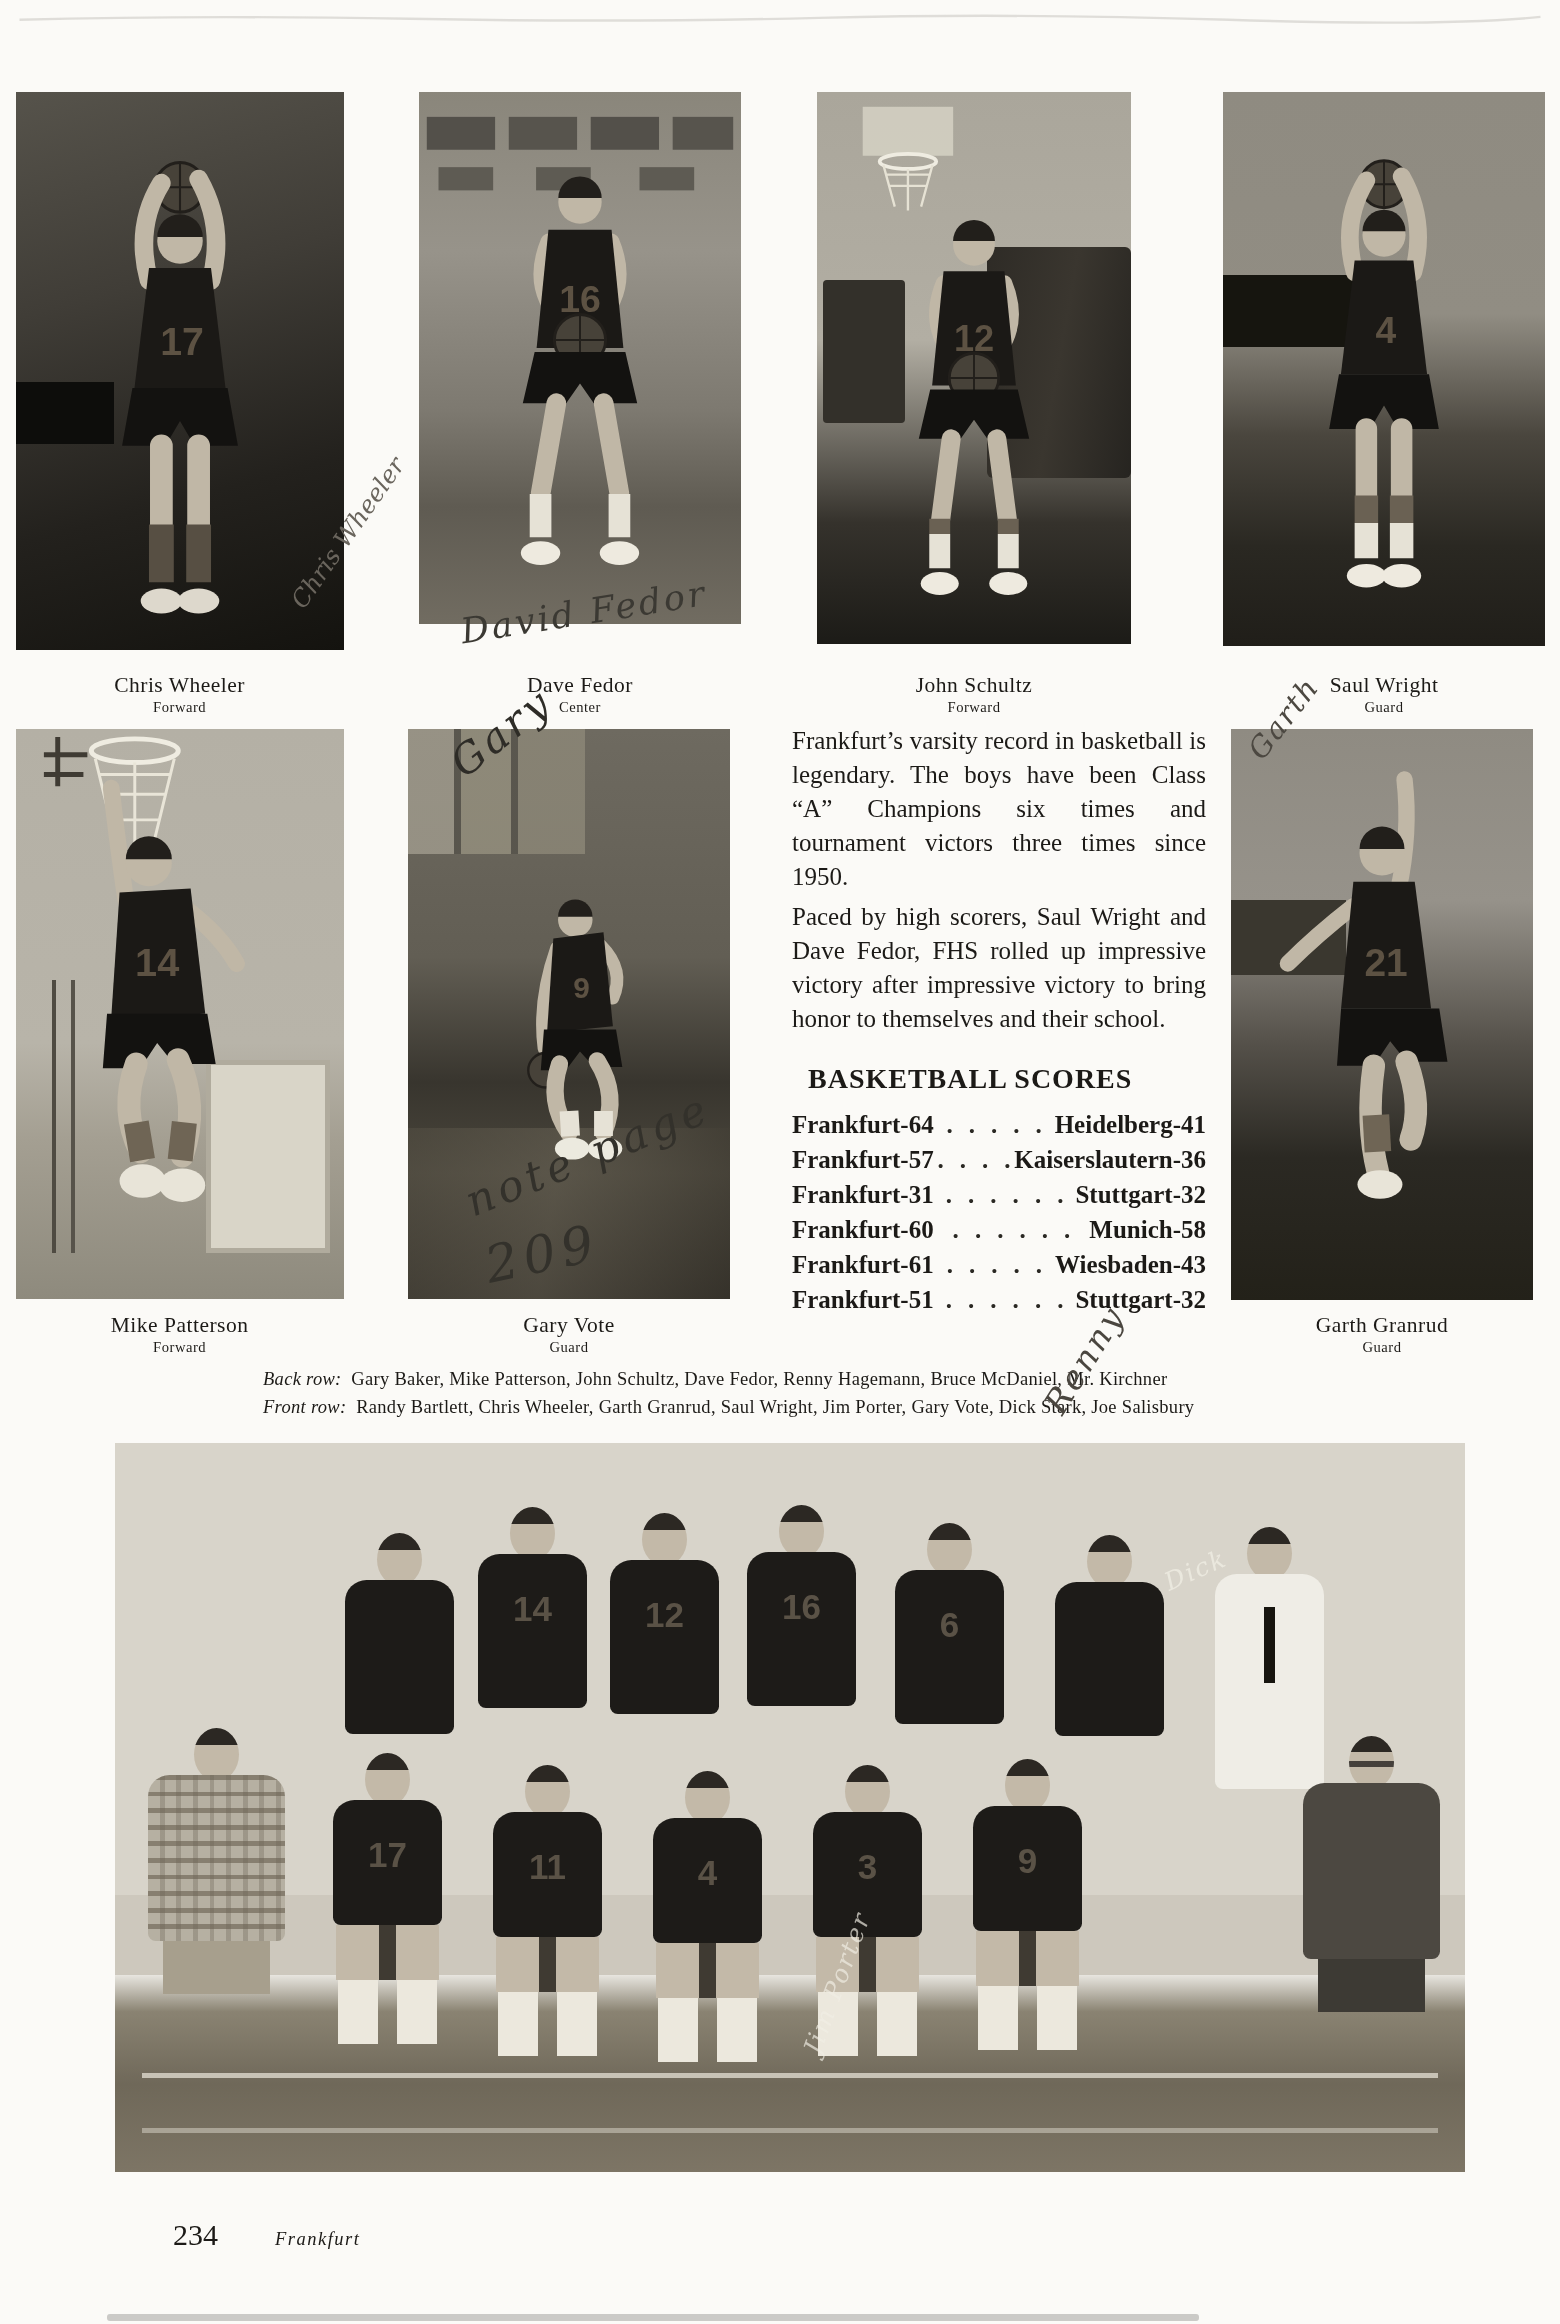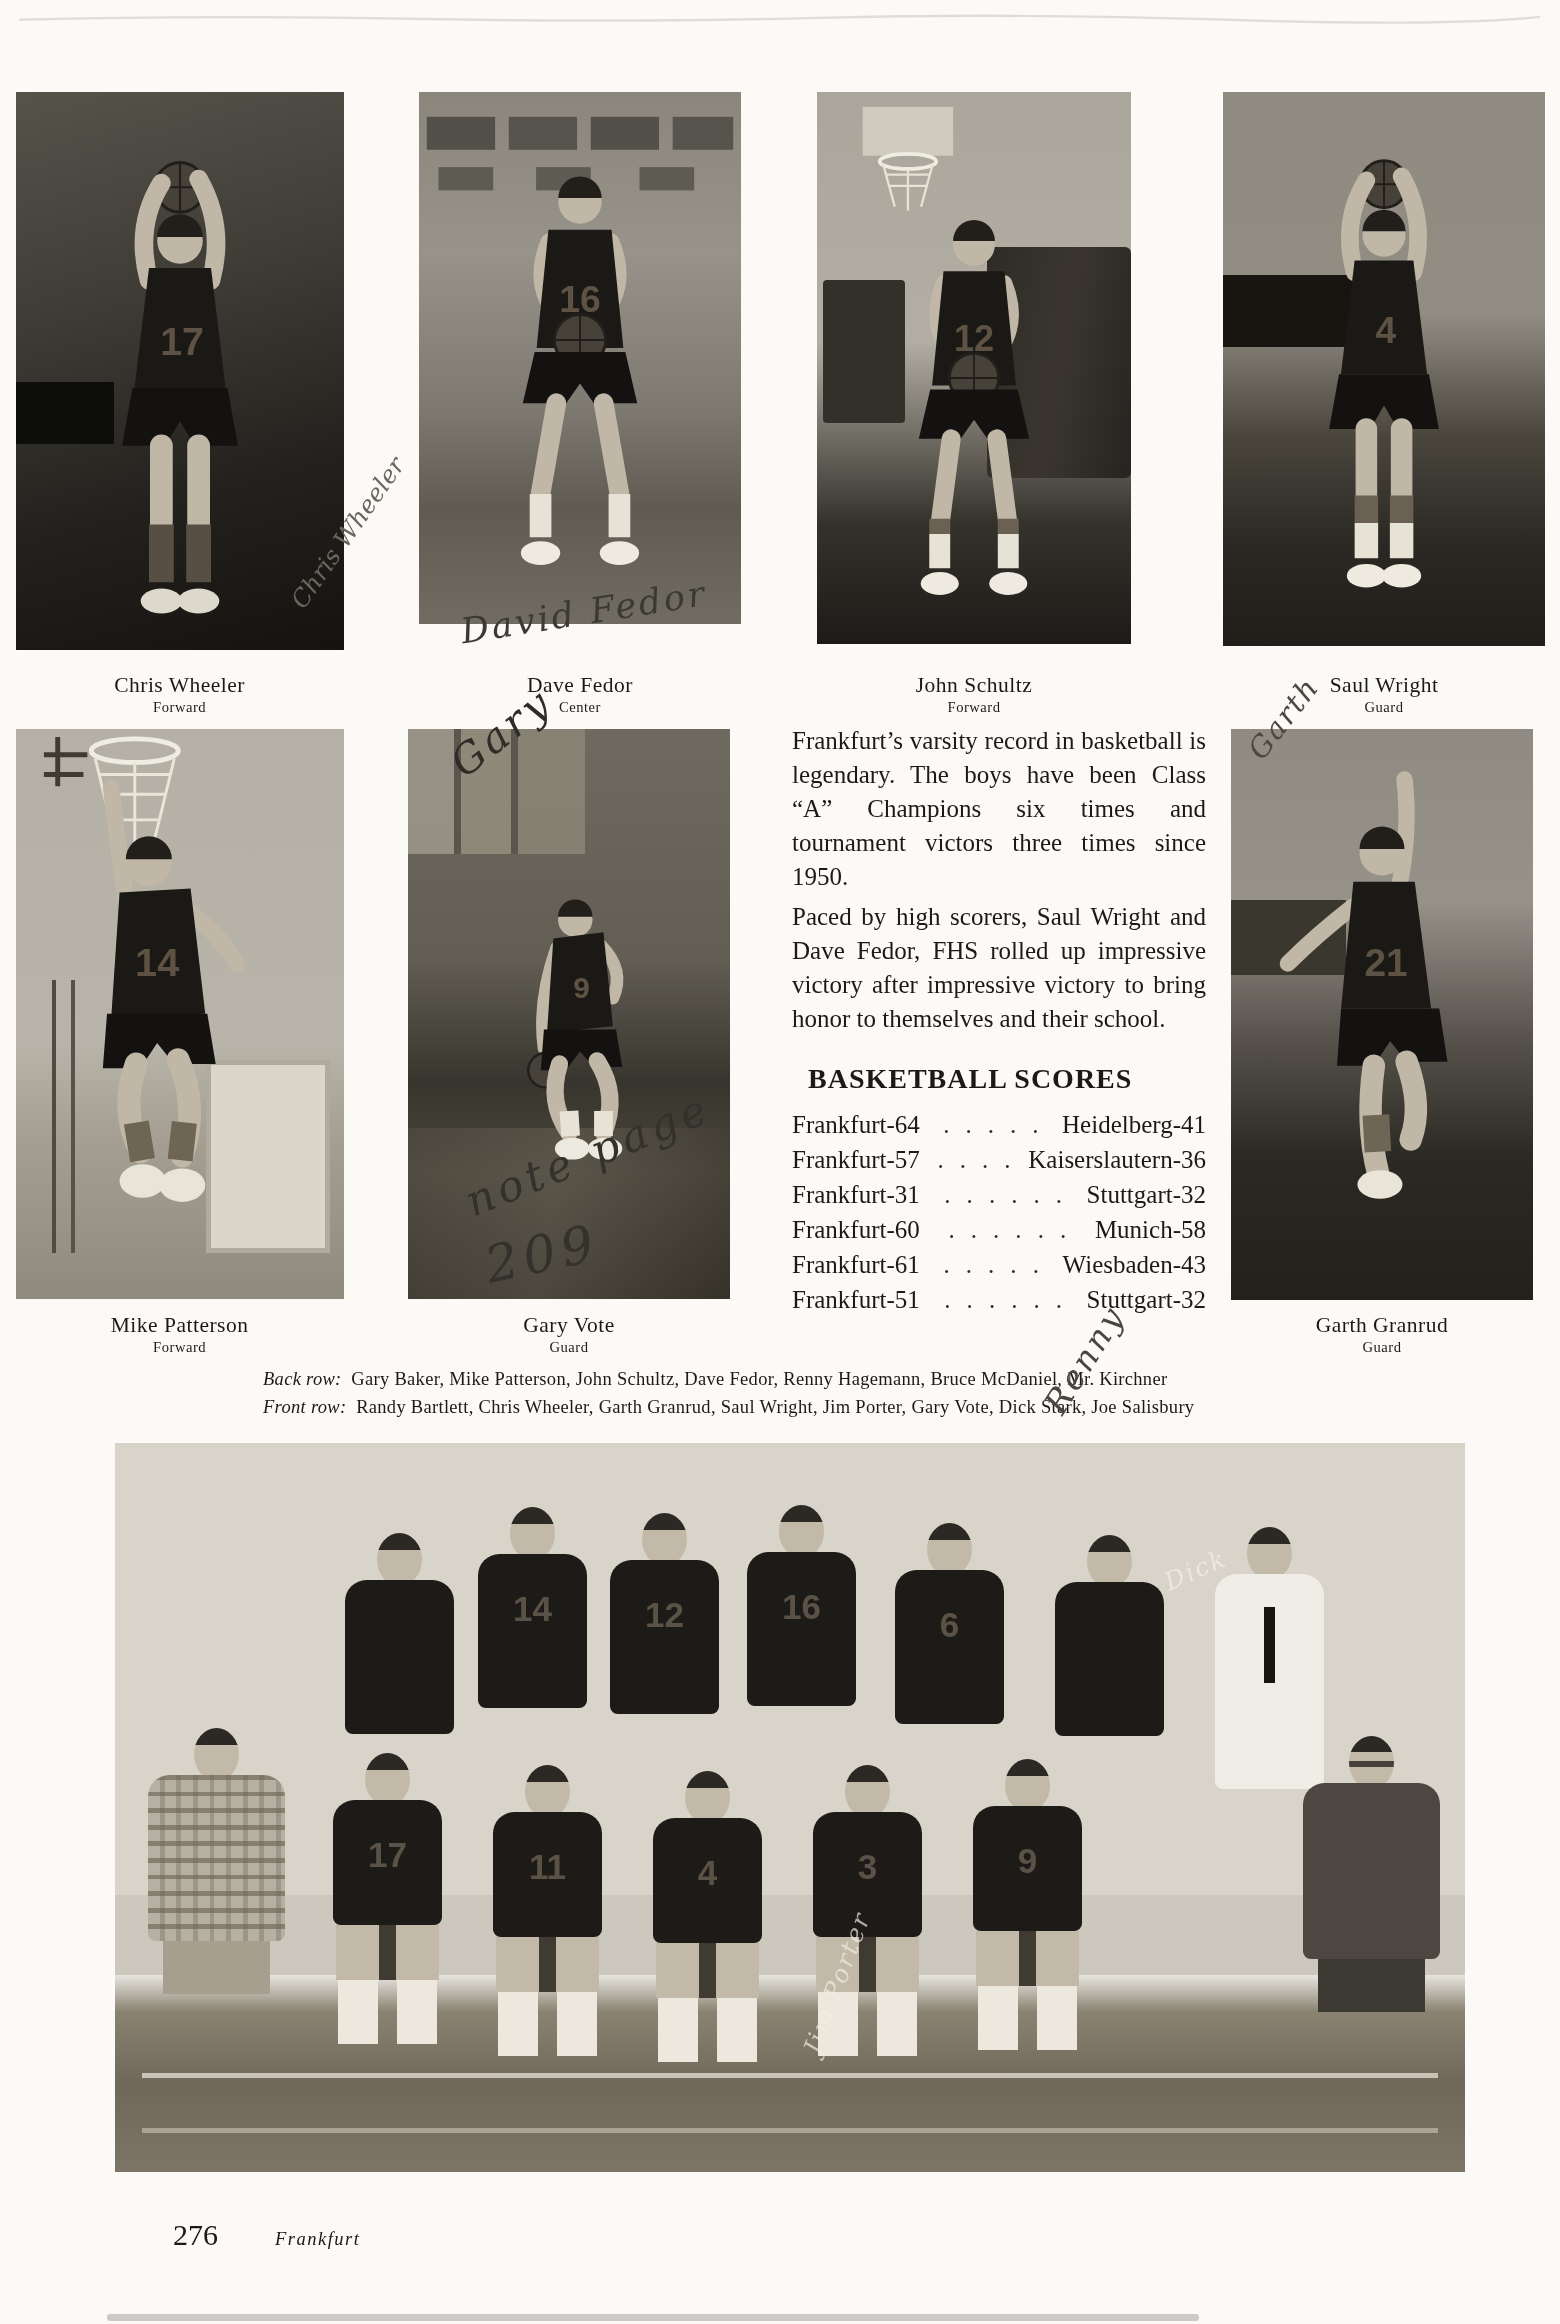--- a/index.html
+++ b/index.html
@@ -32,21 +32,21 @@
     background:linear-gradient(90deg,#a19c8e 0 26%,#55524a 26% 30%,#96917f 30% 58%,#55524a 58% 62%,#8d8878 62% 100%);opacity:.8;}
   .ph6 .floor{position:absolute;left:0;bottom:0;width:100%;height:30%;
     background:linear-gradient(100deg,#57524675 0%,#6b655780 45%,#3d393080 100%);}
   .ph7{background:linear-gradient(#8f8b82 0%,#96928a 30%,#55514a 55%,#2b2923 75%,#232119 100%);}
   .ph7 .band{position:absolute;left:0;top:30%;width:38%;height:13%;background:#3a372f;}
   
   .hoopsvg{position:absolute;}
   
   .article p{margin:0;text-align:justify;font-size:25px;line-height:34px;}
   .scores-title{font-size:28px;font-weight:bold;letter-spacing:1px;font-family:"Liberation Serif",serif;margin:16px;}
-  .score-row{display:flex;align-items:baseline;font-size:25px;height:35px;}
+  .score-row{display:flex;align-items:baseline;font-size:25px;height:35px;font-weight:bold;}
   .score-row .home{white-space:nowrap;}
   .score-row .dots{flex:1;text-align:center;word-spacing:9.8px;color:#2a2823;}
   .score-row .away{white-space:nowrap;}
   
   .team-caption{position:absolute;font-size:18.5px;line-height:28px;letter-spacing:0.3px;}
   .team-caption i{font-style:italic;margin-right:9.8px;margin-top:45px;}
   
   .teamphoto{position:absolute;overflow:hidden;
     background:linear-gradient(#d8d4ca 0 62%,#cdc8bd 62% 73%,#99937f33 73%,#8a8372 78%,#6f6859 88%,#7d7565 100%);}
   .teamphoto .bench{position:absolute;left:2%;width:96%;height:4.9px;background:#ddd9cd;opacity:.8;}
@@ -413,18 +413,18 @@
       <div class="khaki" style="background:#3d3a34;"></div>
     </div>
 
     <div class="bench" style="bottom:94px;"></div>
     <div class="bench" style="bottom:39px;opacity:.5;"></div>
 
     <div class="hand" style="left:1045px;top:127px;font-size:25px;color:#efece2cc;transform:rotate(-24deg);letter-spacing:2px;">Dick</div>
     <div class="hand" style="left:683px;top:605px;font-size:25px;color:#f0ede3b0;transform:rotate(-70deg);letter-spacing:2px;">Jim Porter</div>
   </div>
 
-  <div class="pagenum" style="left:173px;top:2218px;">276</div>
+  <div class="pagenum" style="left:173px;top:2218px;">234</div>
   <div class="booktitle" style="left:275px;top:2229px;">Frankfurt</div>
 
   <div class="scanline-bottom" style="opacity:.25;"></div>
 </div>
 
 
 </body></html>

